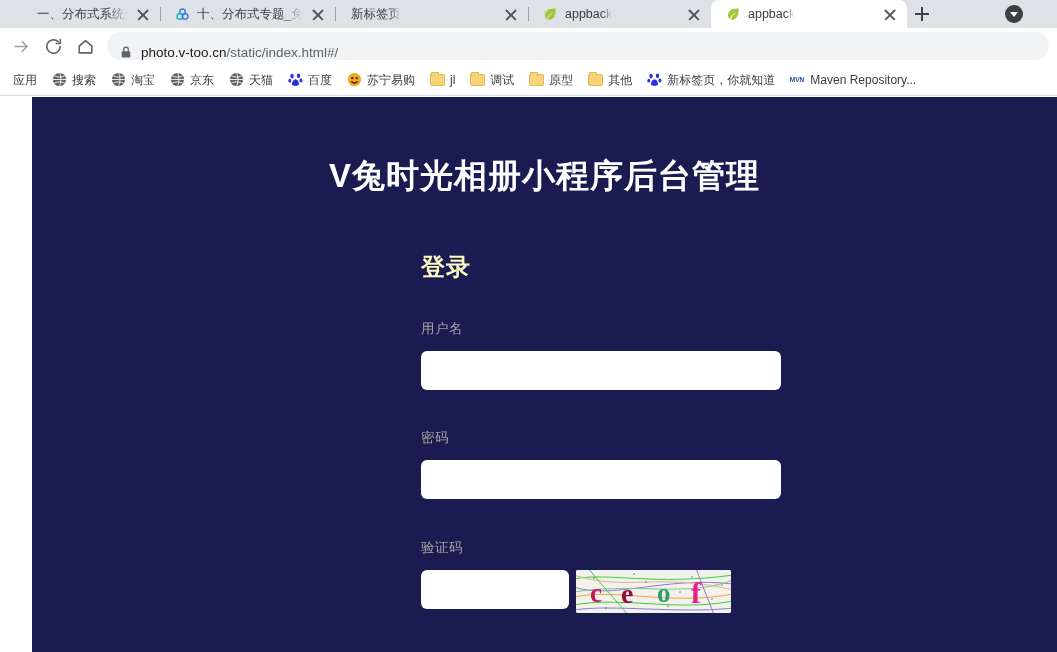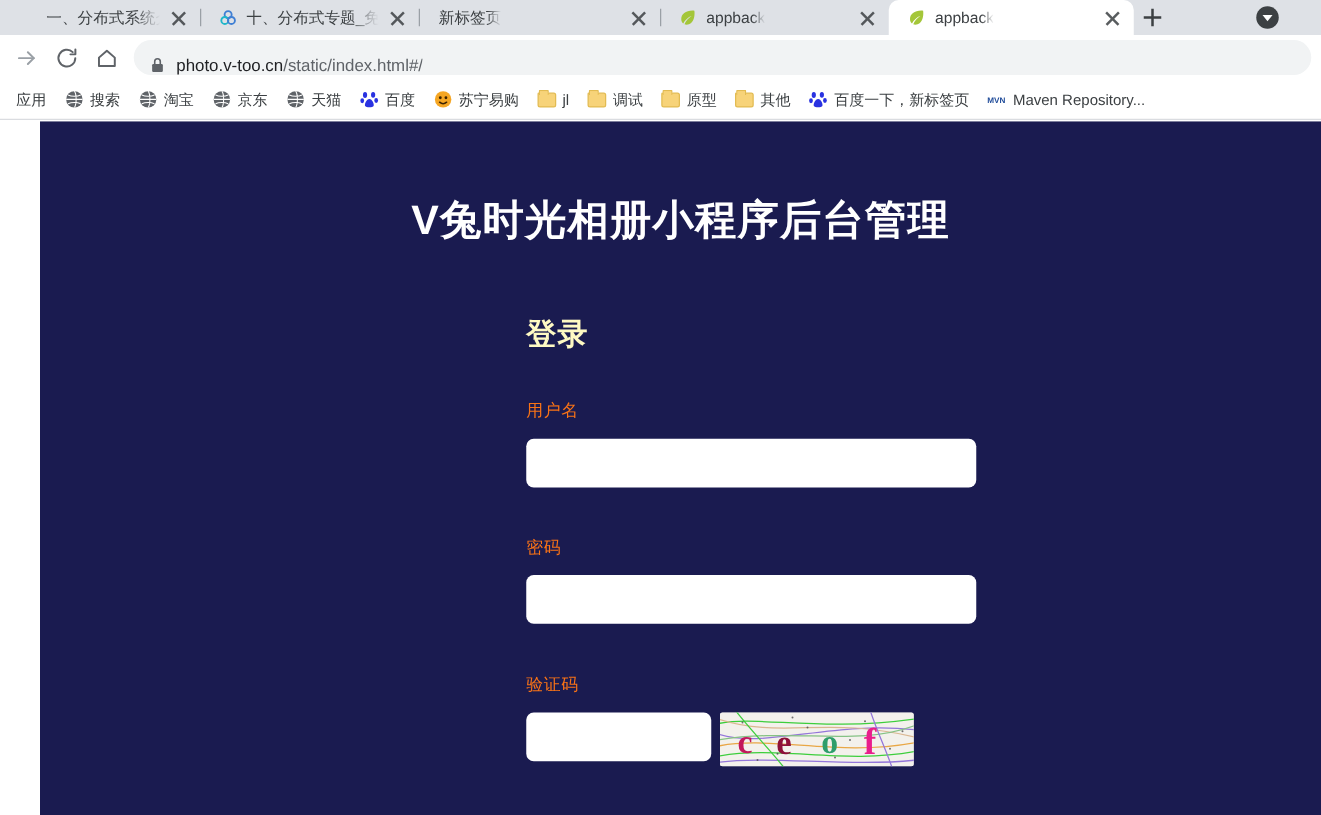--- a/index.html
+++ b/index.html
@@ -201,21 +201,21 @@
   }
   .login-heading {
     color: #fef9c3;
     font-size: 24px;
     font-weight: bold;
     letter-spacing: 1px;
     margin-bottom: 37px;
   }
   .field { margin-bottom: 17px; }
   .field-label {
-    color: #f97316;
+    color: #a3a3a3;
     font-size: 13.5px;
     margin-bottom: 13px;
     letter-spacing: .5px;
   }
   .text-input {
     width: 360px;
     height: 39px;
     background: #ffffff;
     border: none;
     border-radius: 6px;
@@ -432,21 +432,21 @@
     <div class="bm">
       <span class="bm-ico">
         <svg width="15" height="15" viewBox="0 0 16 16">
           <ellipse cx="4.3" cy="4.3" rx="1.8" ry="2.5" fill="#2932e1"></ellipse>
           <ellipse cx="11.2" cy="4.1" rx="1.8" ry="2.5" fill="#2932e1"></ellipse>
           <ellipse cx="1.9" cy="9.2" rx="1.6" ry="2.1" fill="#2932e1"></ellipse>
           <ellipse cx="13.8" cy="9.0" rx="1.6" ry="2.1" fill="#2932e1"></ellipse>
           <path d="M8 7.6c2.4 0 4.4 4.2 3.6 6.1-.6 1.5-6.6 1.5-7.2 0C3.6 11.8 5.6 7.6 8 7.6z" fill="#2932e1"></path>
         </svg>
       </span>
-      <span class="bm-label">百度一下，新标签页</span>
+      <span class="bm-label">新标签页，你就知道</span>
     </div>
 
     <div class="bm">
       <span class="bm-ico">
         <svg width="17" height="13" viewBox="0 0 22 14">
           <rect x="0" y="0" width="22" height="14" fill="#fff"></rect>
           <text x="11" y="10.5" font-family="Liberation Sans, sans-serif" font-size="9" font-weight="bold" fill="#1f4b99" text-anchor="middle">MVN</text>
         </svg>
       </span>
       <span class="bm-label">Maven Repository...</span>

